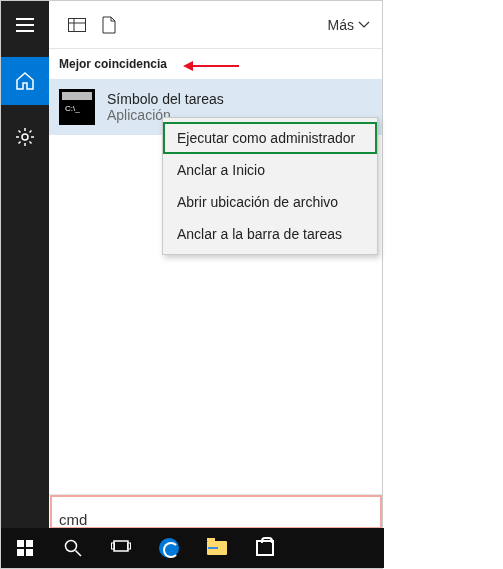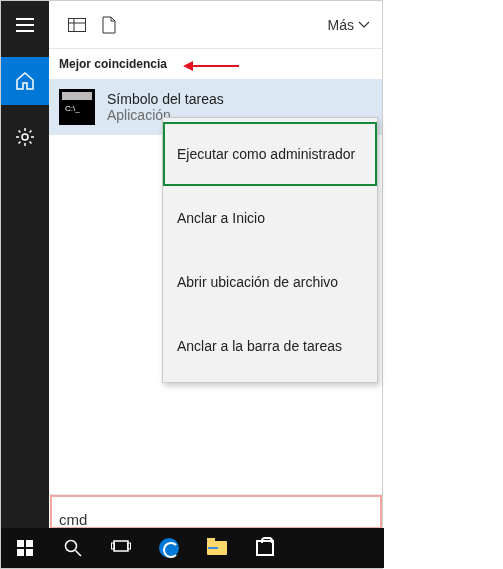--- a/index.html
+++ b/index.html
@@ -22,21 +22,21 @@
 
   .arrow-red { position: absolute; left: 182px; top: 58px; }
 
   .result-row { position: absolute; left: 48px; top: 78px; right: 0; height: 56px; background: #dbe8f3; display: flex; align-items: center; padding: 8px 10px; }
   .result-thumb { width: 36px; height: 36px; background: #000; display:flex; align-items:center; justify-content:center; }
   .result-text { margin-left: 12px; }
   .result-title { font-size: 14px; color: #222; }
   .result-sub { font-size: 14px; color: #6b6b6b; }
 
   .context-menu { position: absolute; left: 161px; top: 116px; width: 216px; background: #f2f2f2; border: 1px solid #c9c9c9; box-shadow: 2px 3px 6px rgba(0,0,0,0.2); padding: 4px 0; }
-  .context-menu .mitem { padding: 24px 14px; font-size: 14px; color: #222; white-space: nowrap; }
+  .context-menu .mitem { padding: 8px 14px; font-size: 14px; color: #222; white-space: nowrap; }
   .context-menu .mitem.hl { outline: 2px solid #138a3b; outline-offset: -2px; }
 
   .search-box { position: absolute; left: 48px; bottom: 40px; right: 0; height: 34px; background: #fff; border-top: 1px solid #e5e5e5; display: flex; align-items: flex-end; padding: 0 10px; font-size: 15px; color: #333; }
   .search-outline { position: absolute; left: 49px; bottom: 39px; width: 332px; height: 34px; border: 2px solid #f2a8a2; pointer-events: none; }
 
   .taskbar { position: absolute; left: 0; bottom: 0; width: 383px; height: 40px; background: #0f0f0f; display: flex; align-items: center; }
   .taskbar .tb { width: 48px; height: 40px; display:flex; align-items:center; justify-content:center; color:#fff; }
   .win-logo { width:16px; height:16px; display:grid; grid-template-columns:7px 7px; grid-template-rows:7px 7px; gap:2px; }
   .win-logo div { background:#fff; }
   .edge { width:20px; height:20px; border-radius:50%; background:#0078d7; position:relative; }

